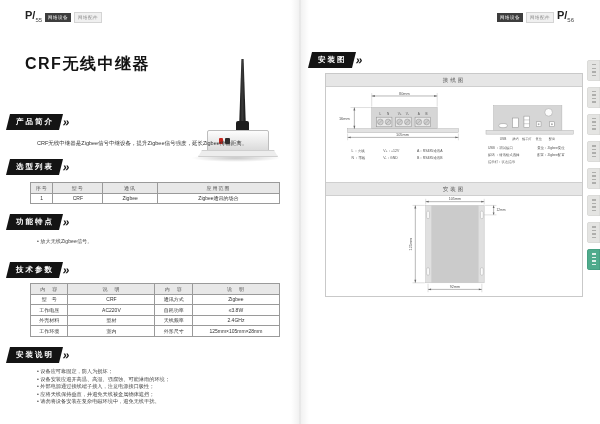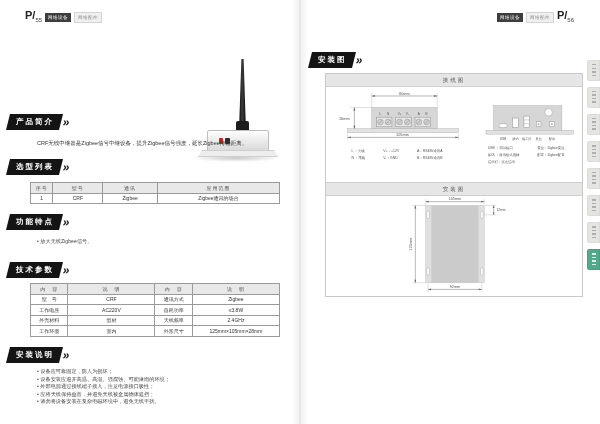--- a/index.html
+++ b/index.html
@@ -89,20 +89,21 @@
 <body>
 
 <div class="spread">
 
   <div class="hdr hdr-left">
     <span class="pn"><span>P/</span><sub>55</sub></span>
     <span class="badge dark">网络设备</span>
     <span class="badge light">网络配件</span>
   </div>
 
+  <div class="doc-title">CRF无线中继器</div>
 
   <div class="photo">
     <div class="shadow"></div>
     <div class="antenna"></div>
     <div class="hinge"></div>
     <div class="unit">
       <div class="led"></div>
       <div class="slot"></div>
     </div>
     <div class="plate"></div>

